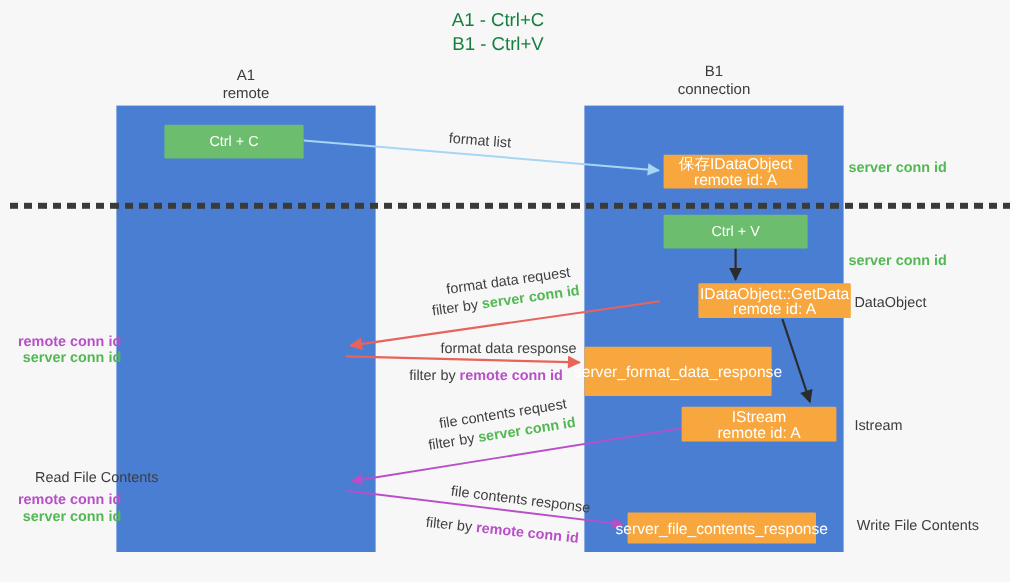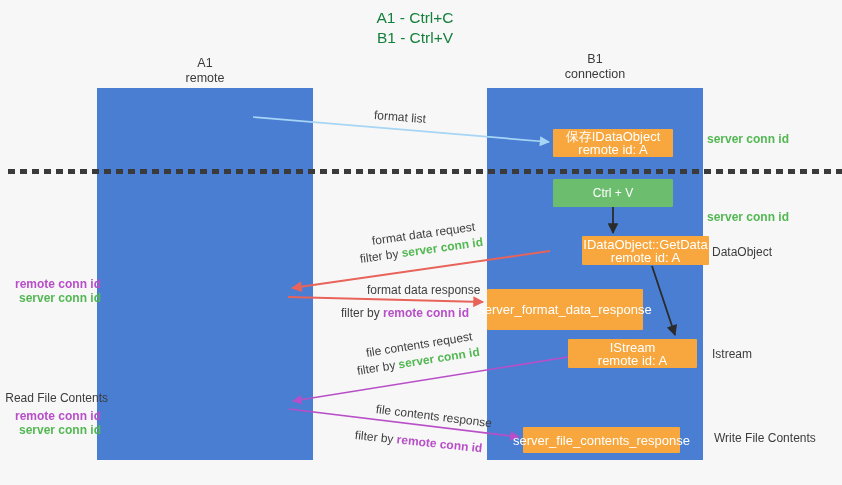--- a/index.html
+++ b/index.html
@@ -71,20 +71,23 @@
     </defs>
     <line class="st-blue" x1="253" y1="117" x2="549" y2="142" marker-end="url(#mblue)"></line>
     <line class="st-dark" x1="613" y1="207" x2="613" y2="233" marker-end="url(#mdark)"></line>
     <line class="st-red" x1="550" y1="251" x2="292" y2="288" marker-end="url(#mred)"></line>
     <line class="st-red" x1="288" y1="297" x2="483" y2="302" marker-end="url(#mred)"></line>
     <line class="st-dark" x1="652" y1="266" x2="675" y2="335" marker-end="url(#mdark)"></line>
     <line class="st-magenta" x1="568" y1="357" x2="293" y2="401" marker-end="url(#mmagenta)"></line>
     <line class="st-magenta" x1="289" y1="409" x2="519" y2="437" marker-end="url(#mmagenta)"></line>
   </svg>
 
+  <div class="abs node green-box" style="left:137px;top:104px;width:116px;height:28px;">
+    <div>Ctrl + C</div>
+  </div>
 
   <div class="abs node orange-box" style="left:553px;top:129px;width:120px;height:28px;">
     <div>保存IDataObject</div>
     <div>remote id: A</div>
   </div>
 
   <div class="abs node green-box" style="left:553px;top:179px;width:120px;height:28px;">
     <div>Ctrl + V</div>
   </div>
 
@@ -125,19 +128,19 @@
   <div class="abs side-label conn-green" style="left:707px;top:132px;">server conn id</div>
   <div class="abs side-label conn-green" style="left:707px;top:210px;">server conn id</div>
   <div class="abs side-label" style="left:712px;top:245px;">DataObject</div>
   <div class="abs side-label" style="left:712px;top:347px;">Istream</div>
   <div class="abs side-label" style="left:714px;top:431px;">Write File Contents</div>
 
   <div class="abs left-stack" style="top:277px;">
     <div class="conn-magenta">remote conn id</div>
     <div class="conn-green">server conn id</div>
   </div>
-  <div class="abs side-label" style="left:0;width:108px;top:391px;text-align:right;">Read File Contents</div>
+  <div class="abs side-label" style="left:0;width:108px;top:391px;text-align:right;padding-left:24px;">Read File Contents</div>
   <div class="abs left-stack" style="top:409px;">
     <div class="conn-magenta">remote conn id</div>
     <div class="conn-green">server conn id</div>
   </div>
 
 </div>
 
 </body></html>

